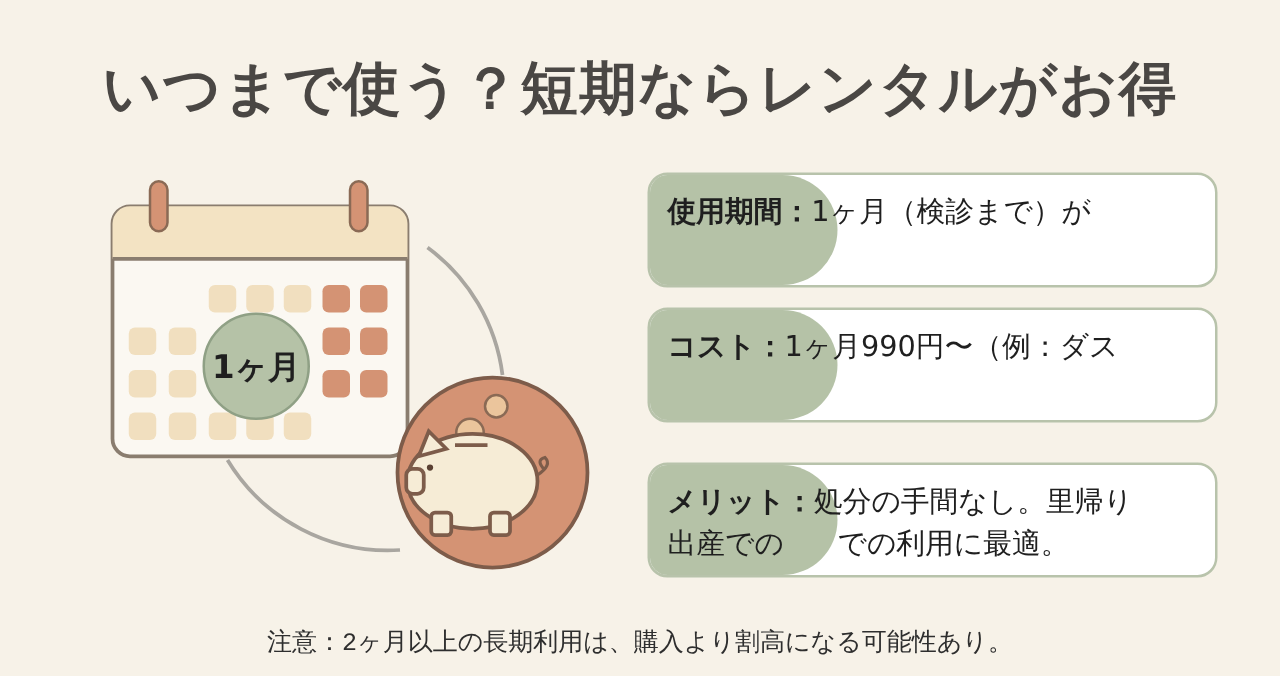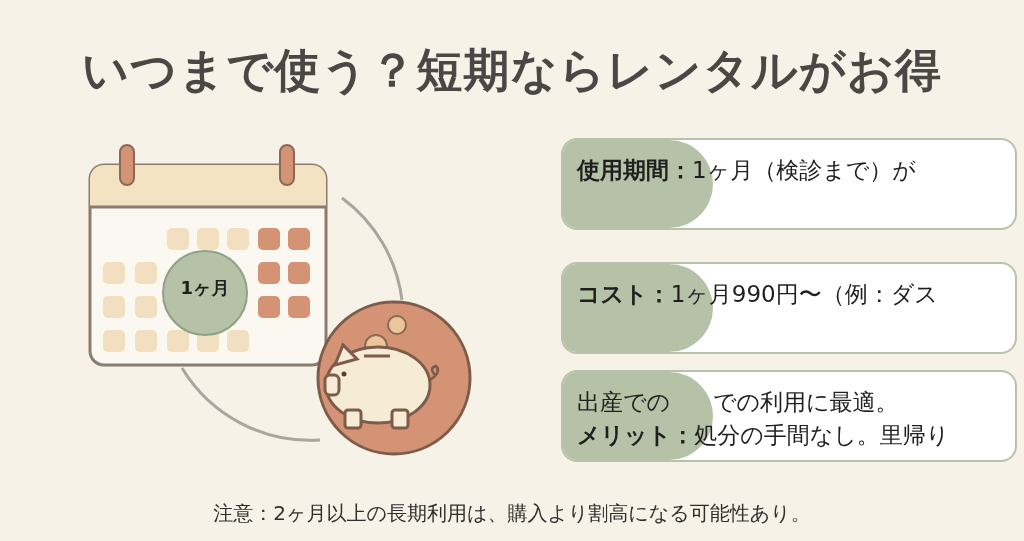--- a/index.html
+++ b/index.html
@@ -12,35 +12,35 @@
   }
   .title {
     position:absolute; left:0; top:40px; width:1024px;
     text-align:center; font-size:46px; font-weight:bold;
     color:#4a4744; letter-spacing:1px;
   }
   .illus { position:absolute; left:80px; top:140px; width:400px; height:330px; }
   .card {
     position:absolute; left:518px; width:456px; height:92px;
     background:#ffffff; border:2px solid #b8c3ab; border-radius:16px;
-    overflow:hidden; box-sizing:border-box;margin-left:43px;
+    overflow:hidden; box-sizing:border-box;
   }
   .card .tab {
     position:absolute; left:0; top:0; width:150px; height:100%;
     background:#b5c2a7; border-radius:0 46px 46px 0;
   }
   .card .txt {
     position:absolute; left:14px; top:14px; right:14px;
     font-size:23px; line-height:33px; color:#1f1f1f;
   }
   .card .txt b { font-weight:bold; }
   .card .line { display:block; white-space:nowrap; }
   .note {
     position:absolute; left:0; width:1024px; top:500px;
-    text-align:center; font-size:20px; color:#2e2e2e;
+    text-align:center; font-size:20px; color:#2e2e2e;font-family:Liberation Mono, monospace;
   }
 </style>
 </head>
 <body>
 
 <div class="title">いつまで使う？短期ならレンタルがお得</div>
 
 <div class="illus">
   <svg width="400" height="330" viewBox="0 0 400 330">
 
@@ -84,38 +84,38 @@
       <ellipse cx="298" cy="245" rx="52" ry="38" fill="#f6ecd6" stroke="#7d5c4a" stroke-width="3"></ellipse>
       <path d="M255 225 l8 -20 l14 14z" fill="#f6ecd6" stroke="#7d5c4a" stroke-width="3"></path>
       <rect x="245" y="235" width="14" height="20" rx="5" fill="#f6ecd6" stroke="#7d5c4a" stroke-width="3"></rect>
       <rect x="265" y="270" width="16" height="18" rx="3" fill="#f6ecd6" stroke="#7d5c4a" stroke-width="3"></rect>
       <rect x="312" y="270" width="16" height="18" rx="3" fill="#f6ecd6" stroke="#7d5c4a" stroke-width="3"></rect>
       <circle cx="264" cy="234" r="2.5" fill="#5a4032"></circle>
       <path d="M350 240 q12 -8 6 -14 q-8 2 0 10" fill="none" stroke="#7d5c4a" stroke-width="2.5"></path>
       <line x1="284" y1="216" x2="310" y2="216" stroke="#7d5c4a" stroke-width="3"></line>
     </g>
   </svg>
-  <div style="position:absolute;left:83px;top:136px;width:84px;text-align:center;font-size:18px;font-weight:bold;color:#1f1f1f;">1ヶ月</div>
+  <div style="position:absolute;left:83px;top:136px;width:84px;text-align:center;font-size:26px;font-weight:bold;color:#1f1f1f;">1ヶ月</div>
 </div>
 
 <div class="card" style="top:138px;">
   <div class="tab"></div>
   <div class="txt">
     <span class="line"><b>使用期間：</b><span>1ヶ月（検診まで）が</span></span>
   </div>
 </div>
 
-<div class="card" style="top:262px;">
+<div class="card" style="top:246px;">
   <div class="tab"></div>
   <div class="txt">
     <span class="line"><b>コスト：</b><span>1ヶ月990円〜（例：ダス</span></span>
   </div>
 </div>
 
 <div class="card" style="top:370px;">
   <div class="tab"></div>
   <div class="txt">
+    <span class="line"><b>メリット：</b><span>処分の手間なし。里帰り</span></span>
     <span class="line"><span style="display:inline-block;width:136px;">出産での</span><span>での利用に最適。</span></span>
-    <span class="line"><b>メリット：</b><span>処分の手間なし。里帰り</span></span>
   </div>
 </div>
 
 <div class="note">注意：2ヶ月以上の長期利用は、購入より割高になる可能性あり。</div>
 
 </body></html>

